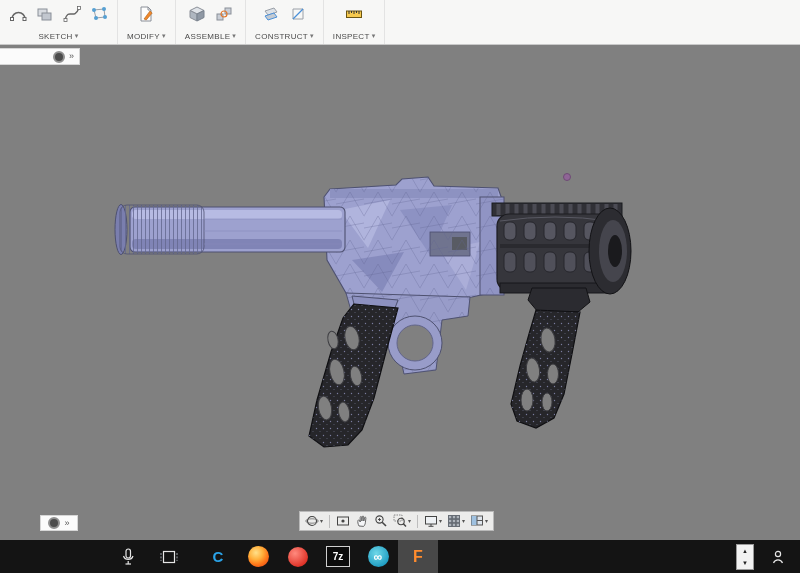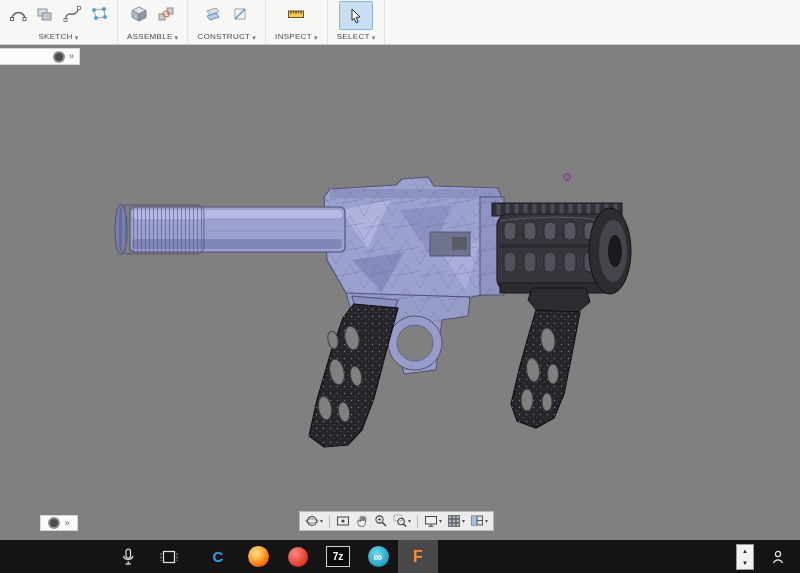--- a/index.html
+++ b/index.html
@@ -7,21 +7,21 @@
        font-family:"Liberation Sans",sans-serif;-webkit-font-smoothing:antialiased;}
 
   
   .toolbar{position:absolute;top:0;left:0;width:100%;height:45px;background:#f7f7f6;
            border-bottom:1px solid #c9c9c9;display:flex;box-sizing:border-box;}
   .tgroup{display:flex;flex-direction:column;justify-content:space-between;align-items:center;
           padding:1px 9px 2px;border-right:1px solid #e3e3e3;}
   .ticons{display:flex;align-items:center;gap:9px;height:25px;}
   .ticon{display:flex;align-items:center;justify-content:center;cursor:pointer;}
   .tlabel{background:none;border:none;font-family:inherit;font-size:8px;color:#4a4a4a;
-          letter-spacing:.3px;display:flex;align-items:flex-end;gap:2px;cursor:pointer;padding:0;margin:0 0 1px;}
+          letter-spacing:.3px;display:flex;align-items:flex-start;gap:2px;cursor:pointer;padding:0;margin:0 0 1px;}
   .caret{font-size:7px;color:#777;line-height:1;}
   .sel-box{background:#c8dff3;border:1px solid #8ab4dd;border-radius:2px;padding:1px 7px;}
   .tfill{flex:1;}
 
   
   .viewport{position:absolute;top:45px;left:0;width:800px;height:495px;background:#808080;}
   .model{position:absolute;top:0;left:0;}
 
   .collapse-top{position:absolute;top:3px;left:0;width:80px;height:17px;background:#fbfbfb;
                 border:1px solid #d6d6d6;border-left:none;display:flex;align-items:center;
@@ -103,20 +103,35 @@
             </svg>
         </span>
       </div>
       <button class="tlabel">
         <span>SKETCH</span>
         <span class="caret">▾</span>
       </button>
     </div>
 
 
+    <div class="tgroup">
+      <div class="ticons">
+        <span class="ticon">
+          <svg width="18" height="18">
+              <path d="M4 2 h7 l3 3 v11 h-10 z" fill="#fdfdfd" stroke="#8a8f98"></path>
+              <path d="M11 2 v3 h3" fill="none" stroke="#8a8f98"></path>
+              <path d="M7 14 L13 6 L15.2 8 L9.2 15 z" fill="#f0882c" stroke="#b05f12" stroke-width="0.6"></path>
+            </svg>
+        </span>
+      </div>
+      <button class="tlabel">
+        <span>MODIFY</span>
+        <span class="caret">▾</span>
+      </button>
+    </div>
 
     <div class="tgroup">
       <div class="ticons">
         <span class="ticon">
           <svg width="18" height="18">
               <polygon points="9,2 16,5.5 9,9 2,5.5" fill="#dfe3e8" stroke="#8a8f98"></polygon>
               <polygon points="2,5.5 9,9 9,16 2,12.5" fill="#aeb6c0" stroke="#8a8f98"></polygon>
               <polygon points="16,5.5 9,9 9,16 16,12.5" fill="#8f98a4" stroke="#79828e"></polygon>
             </svg>
         </span>
@@ -166,33 +181,20 @@
       </div>
       <button class="tlabel">
         <span>INSPECT</span>
         <span class="caret">▾</span>
       </button>
     </div>
 
 
 
 
-    <div class="tgroup">
-      <div class="ticons sel-box">
-        <span class="ticon">
-          <svg width="18" height="18">
-              <polygon points="5,2 13,10 9.2,10.4 11.2,15 9.2,15.9 7.2,11.3 5,13.4" fill="#fff" stroke="#222" stroke-width="1"></polygon>
-            </svg>
-        </span>
-      </div>
-      <button class="tlabel">
-        <span>SELECT</span>
-        <span class="caret">▾</span>
-      </button>
-    </div>
 
     <div class="tfill"></div>
   </header>
 
   <div class="viewport">
 
     <svg class="model" viewBox="0 45 800 495" width="800" height="495">
       <defs>
         <pattern id="mesh" width="28" height="24" patternUnits="userSpaceOnUse">
           <path d="M0 24 L14 0 L28 24 M-14 24 L0 0 M0 12 L28 7" fill="none" stroke="#5d6190" stroke-width="0.6" opacity="0.5"></path>

